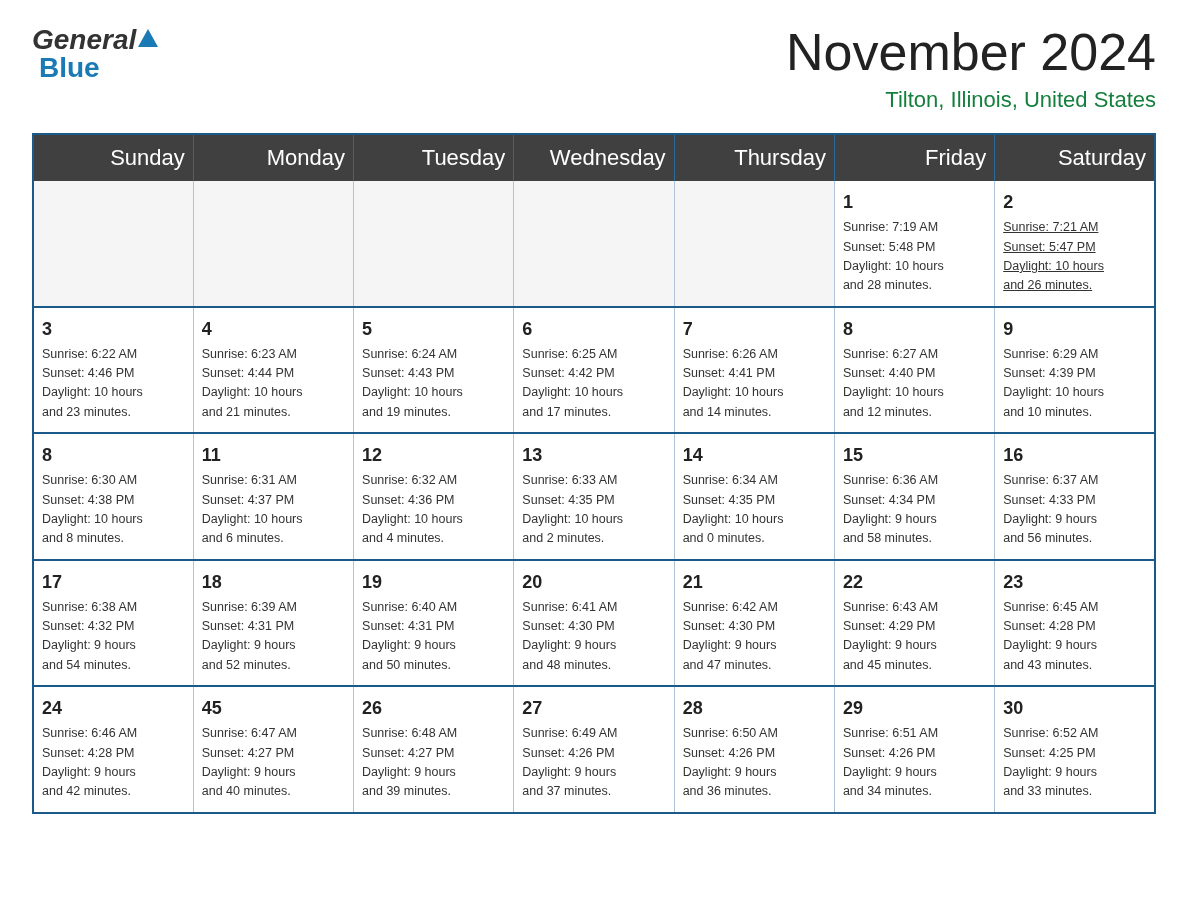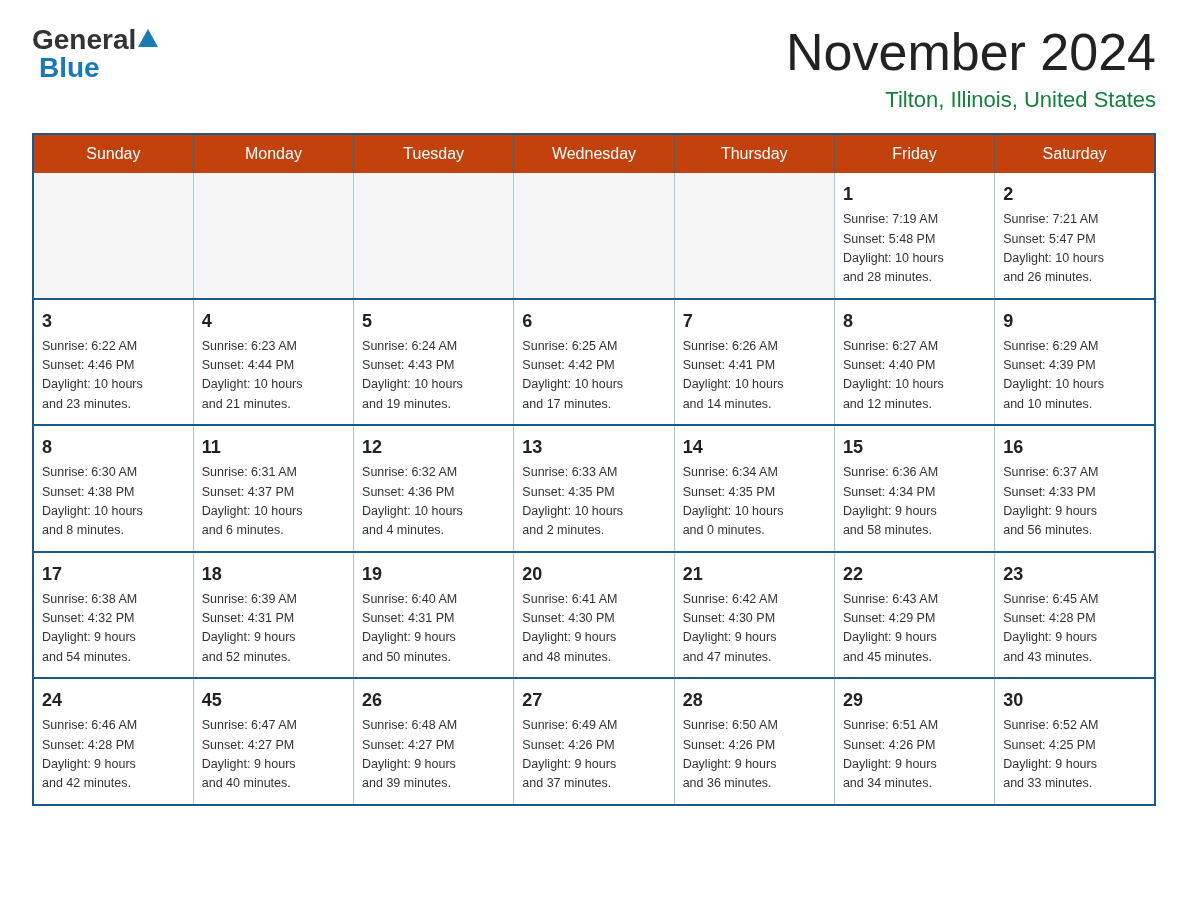--- a/index.html
+++ b/index.html
@@ -22,21 +22,21 @@
       align-items: flex-start;
     }
     .logo-text {
       font-size: 28px;
       font-weight: bold;
       color: #333;
       display: flex;
       align-items: center;
       gap: 0;
     }
-    .logo-general { color: #333; }
+    .logo-general { color: #333; font-style: italic; }
     .logo-triangle {
       display: inline-block;
       width: 0;
       height: 0;
       border-left: 10px solid transparent;
       border-right: 10px solid transparent;
       border-bottom: 18px solid #1a7ab5;
       margin-left: 2px;
       vertical-align: middle;
       position: relative;
@@ -62,26 +62,26 @@
       font-size: 22px;
       color: #15803d;
       margin-top: 6px;
     }
     .calendar {
       width: 100%;
       border-collapse: collapse;
       border: 2px solid #1a5a8a;
     }
     .calendar thead tr th {
-      background-color: #c2410c;
+      background-color: #404040;
       color: #fff;
       padding: 10px 8px;
-      font-size: 16px;
+      font-size: 22px;
       font-weight: normal;
-      text-align: center;
+      text-align: right;
       border-right: 1px solid #2a6a9a;
     }
     .calendar thead tr th:last-child {
       border-right: none;
     }
     .calendar tbody tr td {
       vertical-align: top;
       padding: 8px 8px 10px 8px;
       border-right: 1px solid #b0c4d8;
       border-bottom: 2px solid #1a5a8a;
@@ -151,21 +151,21 @@
         <td class="empty-cell"></td>
         <td>
           <span class="day-number">1</span>
           <div class="day-info" style="white-space: pre-line;">Sunrise: 7:19 AM
 Sunset: 5:48 PM
 Daylight: 10 hours
 and 28 minutes.</div>
         </td>
         <td>
           <span class="day-number">2</span>
-          <div class="day-info" style="white-space: pre-line;">Sunrise: 7:21 AM
+          <div class="day-info" style="white-space: pre-line; text-decoration: underline;">Sunrise: 7:21 AM
 Sunset: 5:47 PM
 Daylight: 10 hours
 and 26 minutes.</div>
         </td>
       </tr>
       <tr>
         <td>
           <span class="day-number">3</span>
           <div class="day-info" style="white-space: pre-line;">Sunrise: 6:22 AM
 Sunset: 4:46 PM

